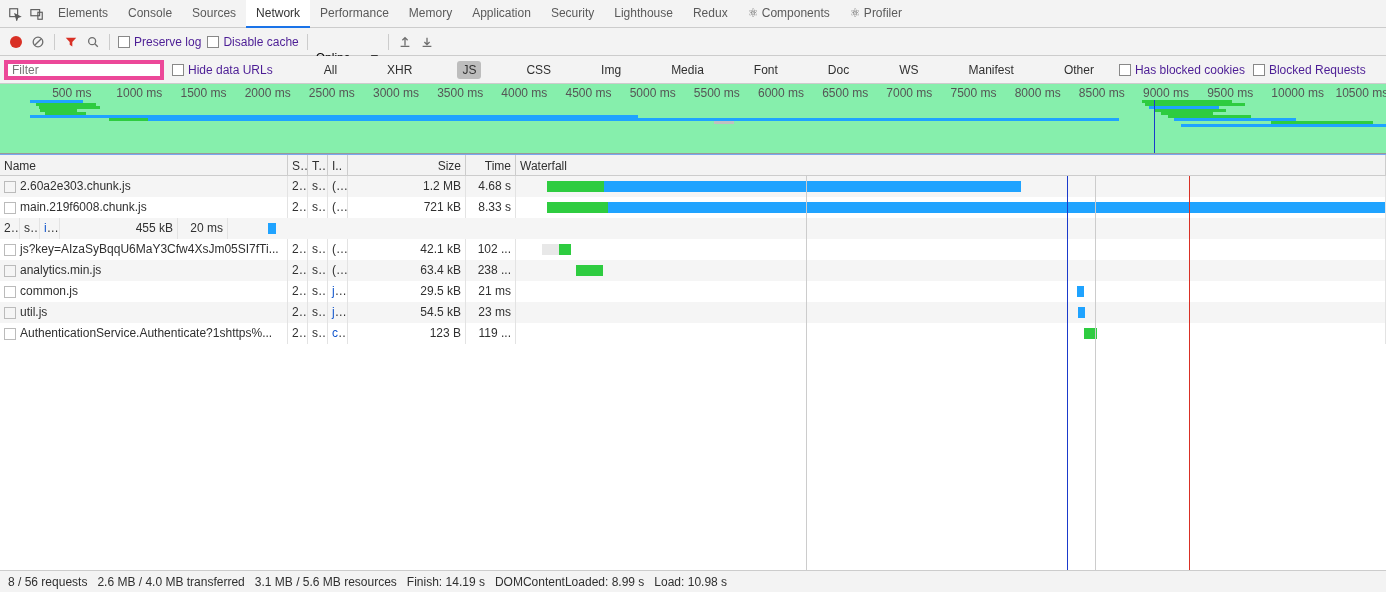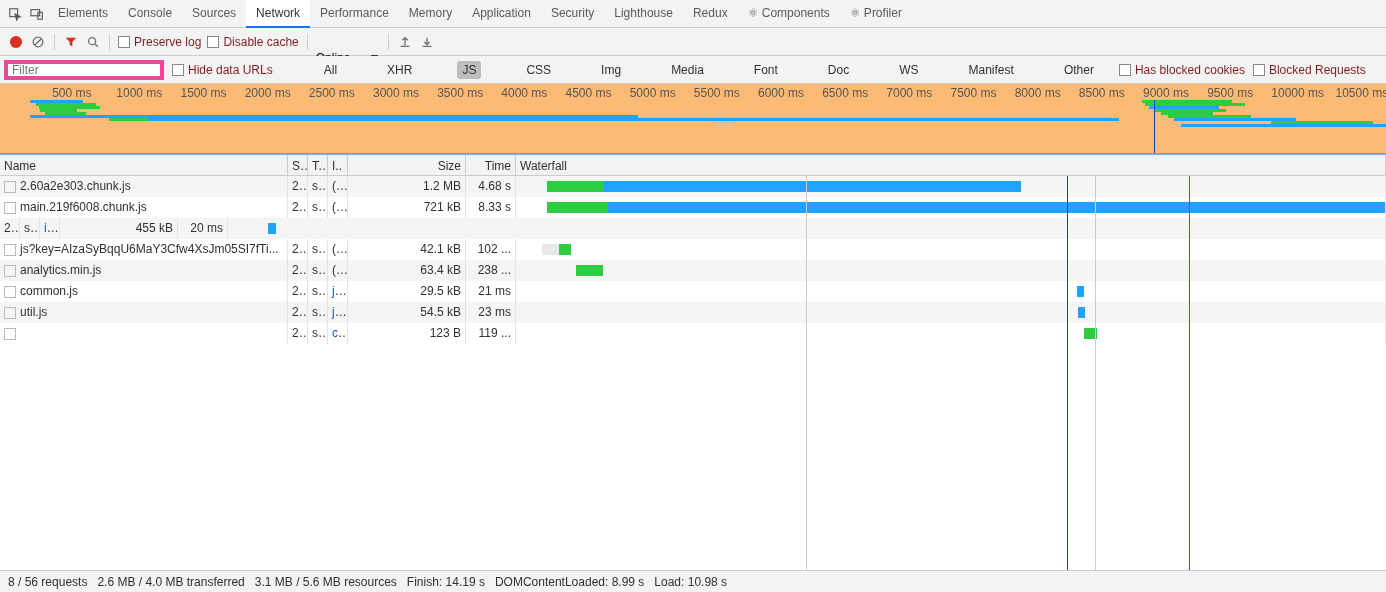--- a/index.html
+++ b/index.html
@@ -9,31 +9,31 @@
 .tabbar { height: 28px; border-bottom: 1px solid #ccc; background: #f3f3f3; display: flex; align-items: center; padding: 0 4px; }
 .tabbar .icon-btn { width: 22px; height: 22px; display: flex; align-items: center; justify-content: center; color: #5a5a5a; cursor: default; }
 .tabbar .tab { padding: 6px 10px; color: #5a5a5a; }
 .tabbar .tab.active { color: #333; border-bottom: 2px solid #1a73e8; background: #fff; }
 
 .toolbar { height: 28px; border-bottom: 1px solid #ccc; background: #f3f3f3; display: flex; align-items: center; gap: 6px; padding: 0 8px; }
 .rec { width: 12px; height: 12px; border-radius: 50%; background: #d93025; }
 .tool-icon { width: 16px; height:16px; display:flex; align-items:center; justify-content:center; color:#6e6e6e; }
 .funnel { color:#d93025; }
 .divider { width:1px; height:16px; background:#ccc; margin:0 2px; }
-.chk { display:flex; align-items:center; gap:4px; color:#7f1d1d; }
+.chk { display:flex; align-items:center; gap:4px; color:#4c1d95; }
 .chk-box { width:12px; height:12px; border:1px solid #888; background:#fff; }
 .sel { display:flex; align-items:center; gap:4px;margin-top:32px; }
 
 .filterbar { height: 28px; border-bottom: 1px solid #ccc; background: #f3f3f3; display:flex; align-items:center; gap:8px; padding:0 4px; }
 .filter-input { width:160px; height:20px; border:4px solid #ec4899; background:#fff; padding:0 4px; color:#888; }
 .type-filters { display:flex; align-items:center; gap:2px; }
 .type-filters span { padding:2px 5px; color:#303030;margin-left:38px; }
 .type-filters span.active { background:#bdbdbd; border-radius:3px; }
 
-.timeline { height: 70px; border-bottom: 1px solid #999; background: #fdba74; position:relative; }
+.timeline { height: 70px; border-bottom: 1px solid #999; background: #86efac; position:relative; }
 .timeline-ticks { position:absolute; top:0; left:0; right:0; height:18px; display:flex; font-size:10px; color:#555; }
 .timeline-ticks div { position:absolute; top:2px; white-space:nowrap; }
 .timeline-body { position:absolute; top:16px; left:0; right:0; bottom:0; }
 .tl-bar { position:absolute; height:3px; }
 
 .grid-header { height: 22px; border-top:1px solid #7aa7f0; border-bottom:1px solid #ccc; background:#f3f3f3; display:flex; }
 .grid-header > div { border-right:1px solid #ccc; padding:4px; color:#303030; overflow:hidden; white-space:nowrap; text-overflow:ellipsis; }
 .col-name { width:288px; }
 .col-s { width:20px; }
 .col-t { width:20px; }
@@ -300,21 +300,21 @@
         <div class="col-s">2..</div>
         <div class="col-t">s..</div>
         <div class="col-i"><a>j...</a></div>
         <div class="col-size">54.5 kB</div>
         <div class="col-time">23 ms</div>
         <div class="col-wf wf-cell">
           <div class="wf-seg" style="left: 561.607px; width: 7.35729px; background: rgb(31, 163, 255);"></div>
         </div>
       </div>
       <div class="row">
-        <div class="col-name"><span class="file-icon"></span></div>
+        <div class="col-name"><span class="file-icon"></span><span>AuthenticationService.Authenticate?1shttps%...</span></div>
         <div class="col-s">2..</div>
         <div class="col-t">s..</div>
         <div class="col-i"><a>c..</a></div>
         <div class="col-size">123 B</div>
         <div class="col-time">119 ...</div>
         <div class="col-wf wf-cell">
           <div class="wf-seg" style="left: 567.738px; width: 13.4884px; background: rgb(46, 204, 64);"></div>
         </div>
       </div>
     </div>

